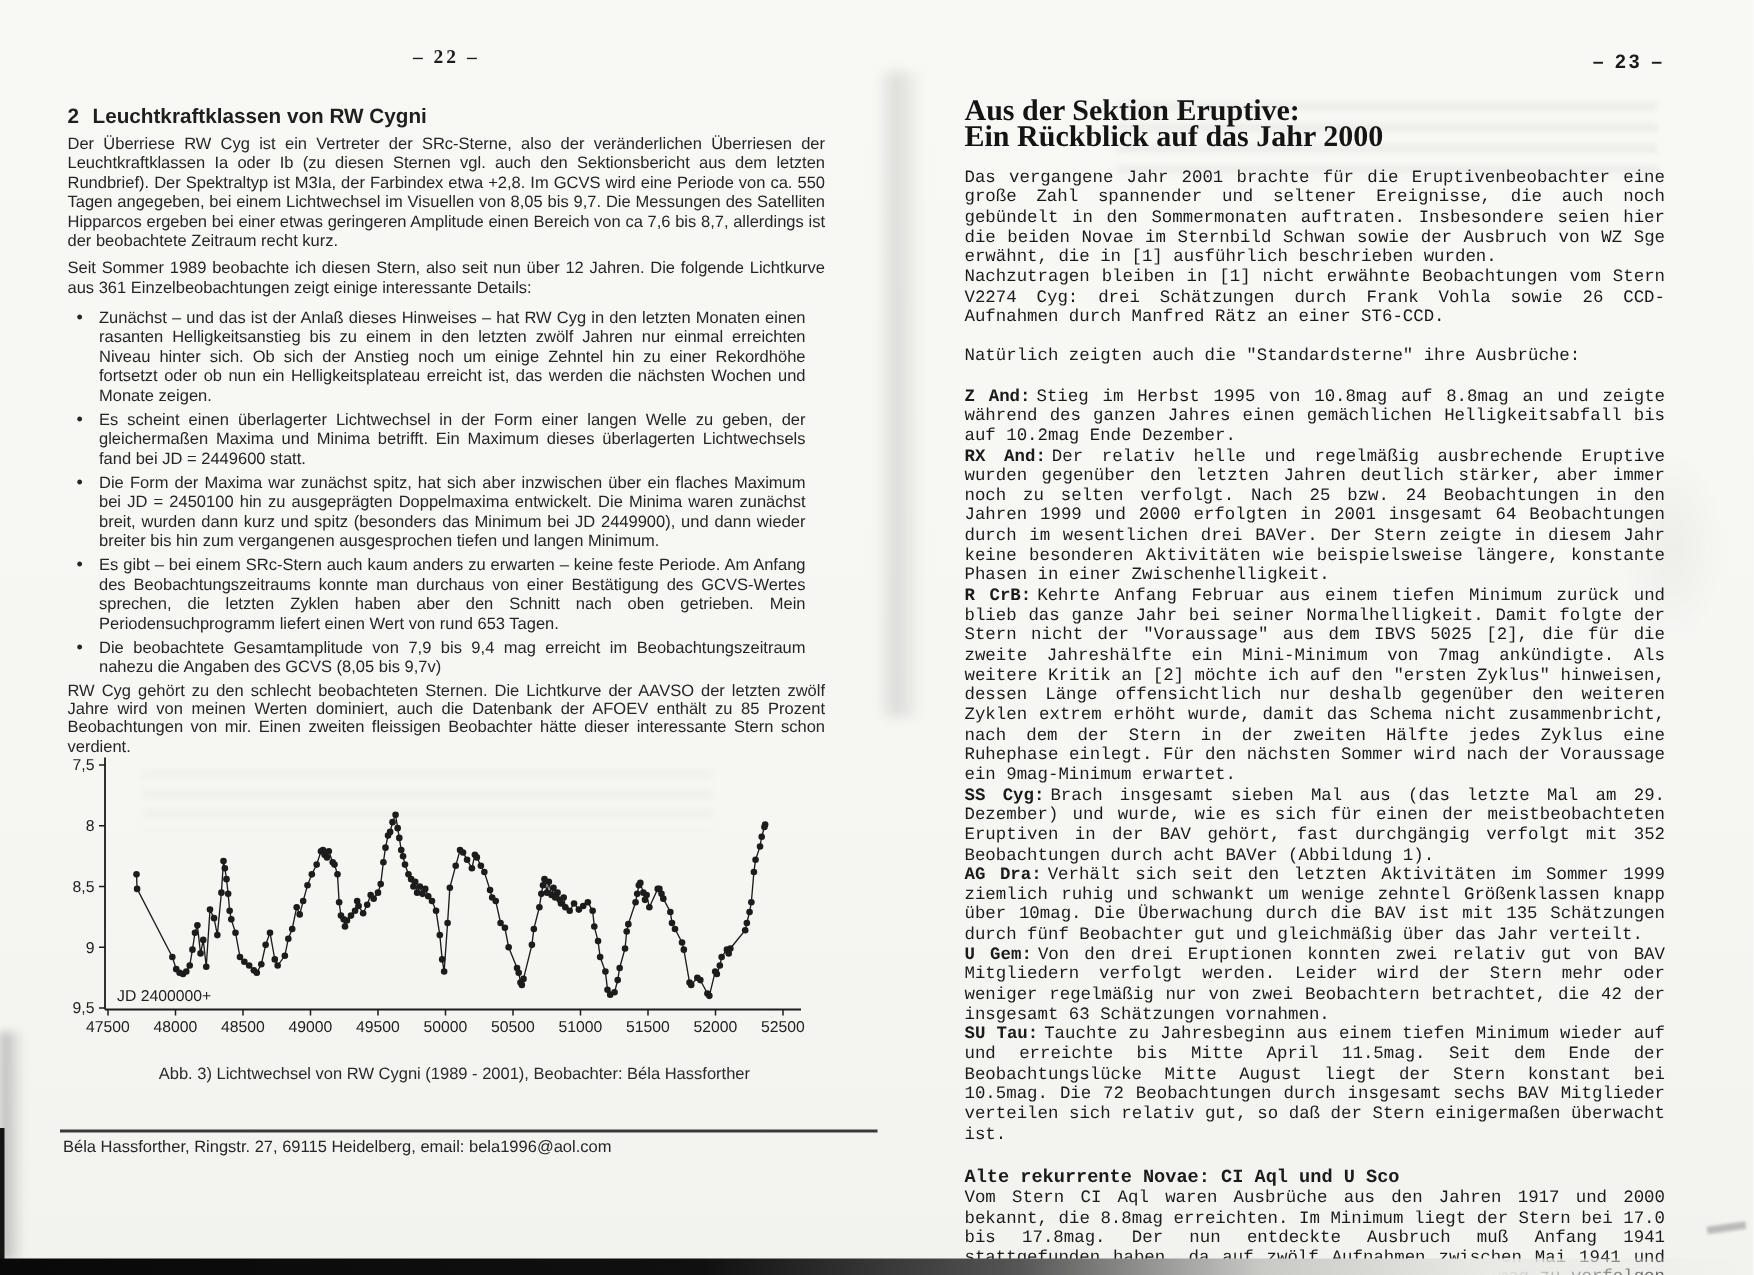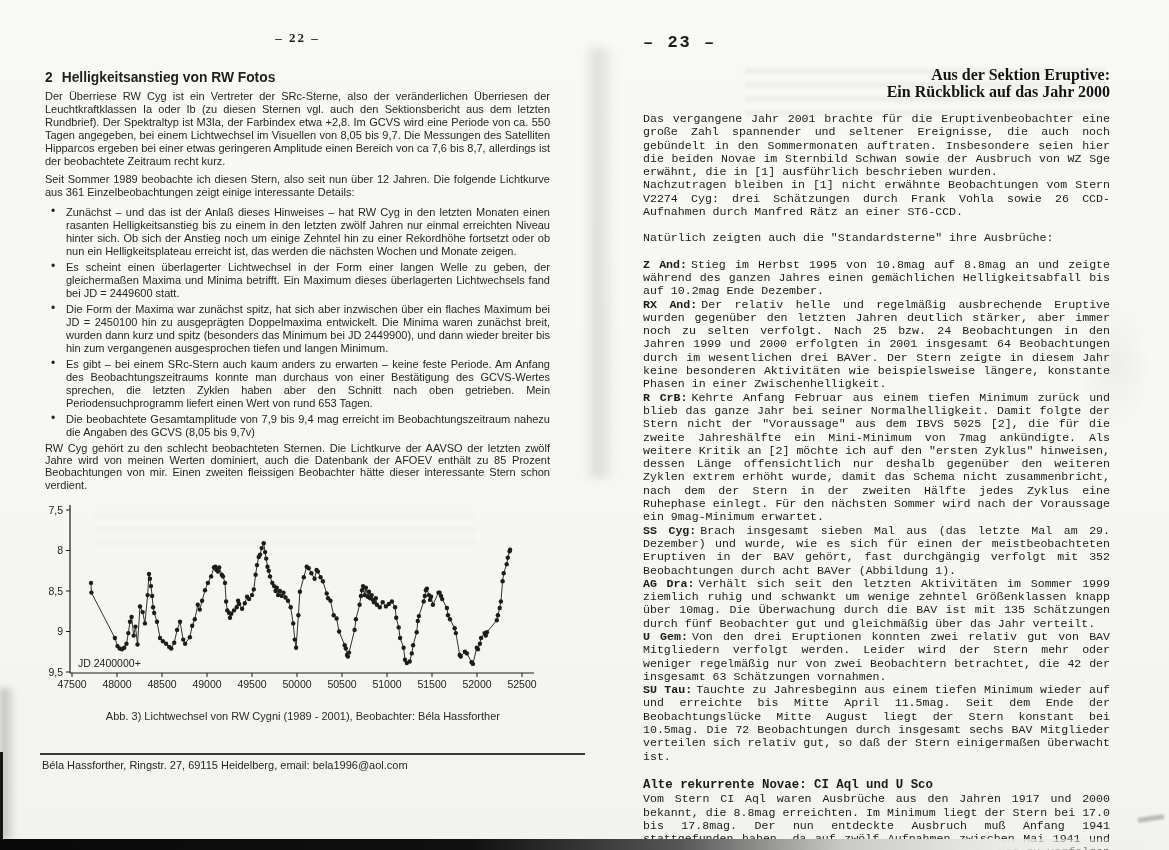--- a/index.html
+++ b/index.html
@@ -20,49 +20,49 @@
   .lp-heading{
     position:absolute;left:45px;top:70px;width:505px;
     font-weight:bold;font-size:13.8px;color:#1f1f1f;
   }
   .lp-heading .hnum{margin-right:9px;}
   .lp-body{
     position:absolute;left:45px;top:90px;width:505px;
     font-size:11px;line-height:13px;color:#262626;text-align:justify;
   }
   .lp-body p{margin:0 0 5px 0;}
-  .bullets{margin:7px 0 0 0;padding:0;list-style:none;}
+  .bullets{margin:7px 13px 0 0;padding:0;list-style:none;}
   .bullets li{position:relative;padding-left:21px;margin:0 0 3px 0;}
   .bullets li::before{content:"\2022";position:absolute;left:6px;top:-1px;font-size:12px;}
   .lp-closing{margin-top:6px;line-height:12.2px;}
   .chart-wrap{position:absolute;left:38px;top:495px;width:510px;height:202px;}
   .chart-wrap svg{display:block;}
   .lp-caption{
     position:absolute;left:60px;top:710px;width:440px;
     text-align:right;font-size:11px;color:#2a2a2a;
   }
   .lp-rule{
     position:absolute;left:40px;top:753px;width:545px;height:2px;
     background:#3a3a3a;
   }
   .lp-footer{
     position:absolute;left:42px;top:759px;width:540px;
     font-size:11px;color:#262626;
   }
   
   .rp-pagenum{
     position:absolute;left:643px;top:33px;width:467px;
-    text-align:left;
-    font-family:Liberation Mono, monospace;font-weight:bold;font-size:17px;
+    text-align:right;
+    font-family:Liberation Sans, sans-serif;font-weight:bold;font-size:13px;
     letter-spacing:2px;color:#1b1b1b;
   }
   .rp-heading{
     position:absolute;left:643px;top:66px;width:467px;
-    text-align:right;font-family:"Liberation Serif",serif;
-    font-weight:bold;font-size:16px;line-height:17px;color:#141414;
+    text-align:left;font-family:"Liberation Serif",serif;
+    font-weight:bold;font-size:20px;line-height:17px;color:#141414;
   }
   .rp-body{
     position:absolute;left:643px;top:112px;width:467px;
     font-family:Liberation Mono, monospace;
     font-size:11.6px;line-height:13.3px;color:#1b1b1b;text-align:justify;
   }
   .rp-body p{margin:0;}
   .rp-body .gap-before{margin-top:13px;}
   .rp-body .stars{margin-top:13px;}
   .star b{margin-right:4px;}
@@ -107,21 +107,21 @@
   }
 </style>
 </head>
 <body>
 
 <div class="scan">
 
   <div class="lp-pagenum">– 22 –</div>
 
   <div class="lp-heading">
-    <span class="hnum">2</span><span>Helligkeitsanstieg von RW Fotos</span>
+    <span class="hnum">2</span><span>Leuchtkraftklassen von RW Cygni</span>
   </div>
 
   <div class="lp-body">
     <p>Der Überriese RW Cyg ist ein Vertreter der SRc-Sterne, also der veränderlichen Überriesen der Leuchtkraftklassen Ia oder Ib (zu diesen Sternen vgl. auch den Sektionsbericht aus dem letzten Rundbrief). Der Spektraltyp ist M3Ia, der Farbindex etwa +2,8. Im GCVS wird eine Periode von ca. 550 Tagen angegeben, bei einem Lichtwechsel im Visuellen von 8,05 bis 9,7. Die Messungen des Satelliten Hipparcos ergeben bei einer etwas geringeren Amplitude einen Bereich von ca 7,6 bis 8,7, allerdings ist der beobachtete Zeitraum recht kurz.</p>
     <p>Seit Sommer 1989 beobachte ich diesen Stern, also seit nun über 12 Jahren. Die folgende Lichtkurve aus 361 Einzelbeobachtungen zeigt einige interessante Details:</p>
     <ul class="bullets">
       <li>Zunächst – und das ist der Anlaß dieses Hinweises – hat RW Cyg in den letzten Monaten einen rasanten Helligkeitsanstieg bis zu einem in den letzten zwölf Jahren nur einmal erreichten Niveau hinter sich. Ob sich der Anstieg noch um einige Zehntel hin zu einer Rekordhöhe fortsetzt oder ob nun ein Helligkeitsplateau erreicht ist, das werden die nächsten Wochen und Monate zeigen.</li>
       <li>Es scheint einen überlagerter Lichtwechsel in der Form einer langen Welle zu geben, der gleichermaßen Maxima und Minima betrifft. Ein Maximum dieses überlagerten Lichtwechsels fand bei JD = 2449600 statt.</li>
       <li>Die Form der Maxima war zunächst spitz, hat sich aber inzwischen über ein flaches Maximum bei JD = 2450100 hin zu ausgeprägten Doppelmaxima entwickelt. Die Minima waren zunächst breit, wurden dann kurz und spitz (besonders das Minimum bei JD 2449900), und dann wieder breiter bis hin zum vergangenen ausgesprochen tiefen und langen Minimum.</li>
       <li>Es gibt – bei einem SRc-Stern auch kaum anders zu erwarten – keine feste Periode. Am Anfang des Beobachtungszeitraums konnte man durchaus von einer Bestätigung des GCVS-Wertes sprechen, die letzten Zyklen haben aber den Schnitt nach oben getrieben. Mein Periodensuchprogramm liefert einen Wert von rund 653 Tagen.</li>

